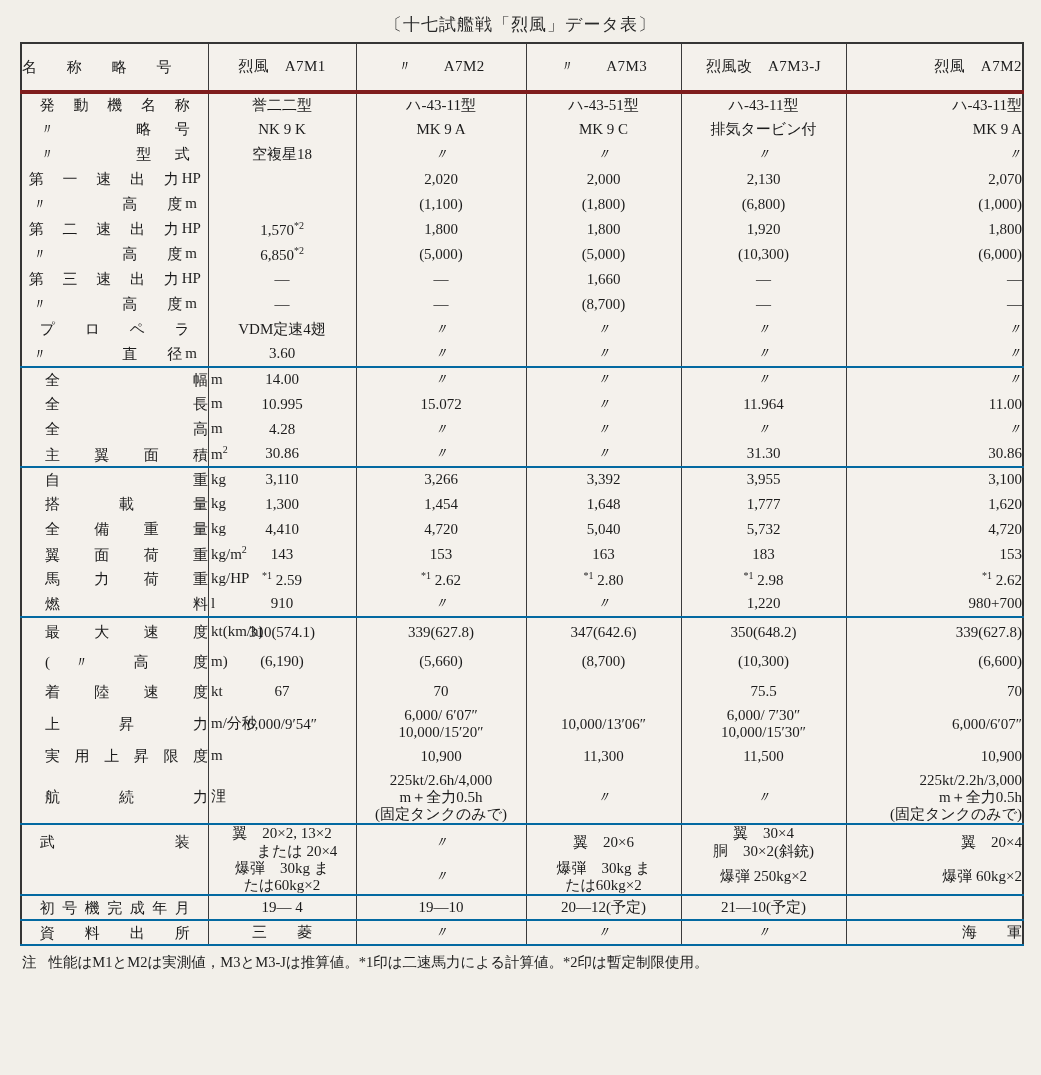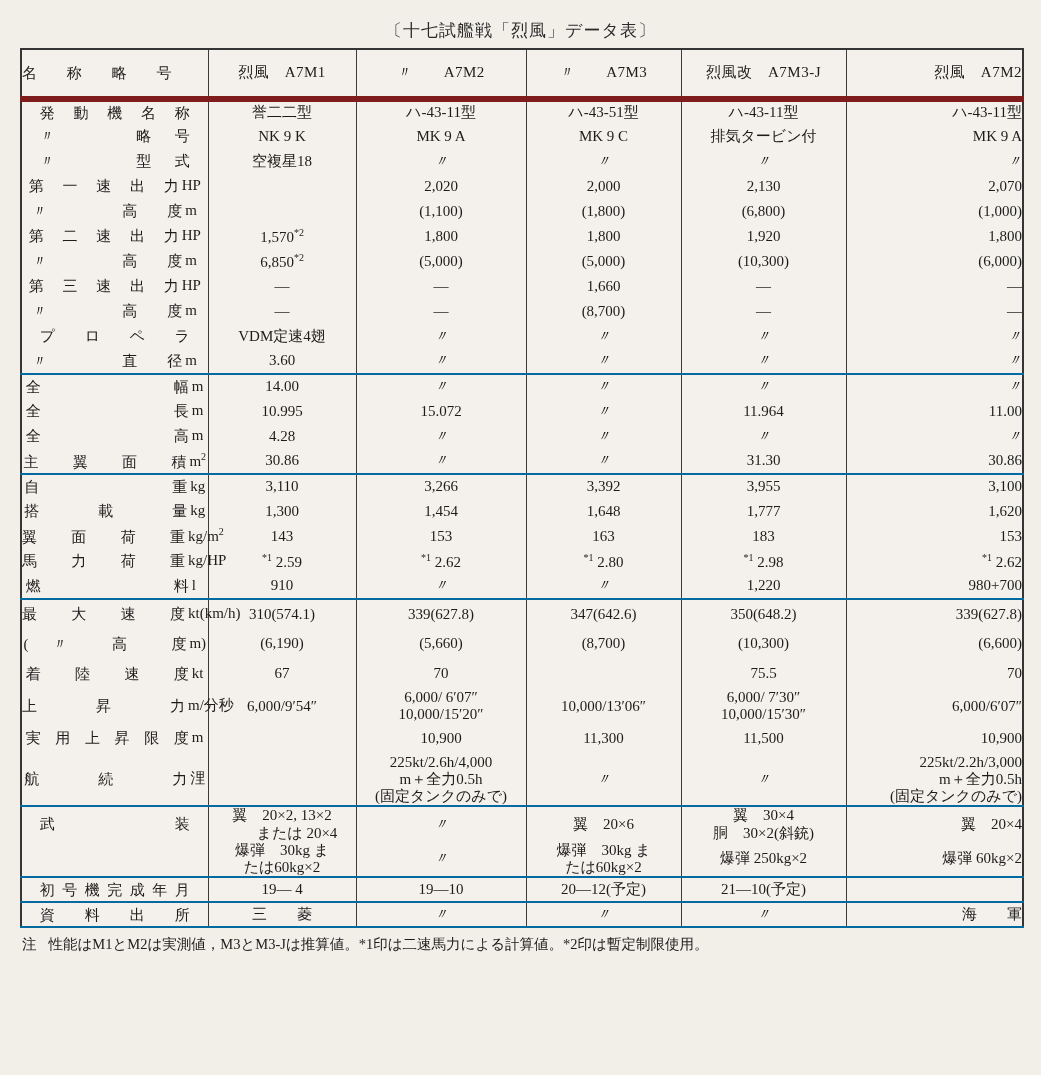--- a/index.html
+++ b/index.html
@@ -19,21 +19,21 @@
     position: relative;
     width: 1041px;
     height: 1075px;
     background: #f2efe9;
     box-sizing: border-box;
   }
   .title {
     text-align: center;
     font-size: 17px;
     letter-spacing: 1px;
-    padding-top: 19px;
+    padding-top: 13px;
     padding-bottom: 6px;
     color: #2a2a2a;
     white-space: nowrap;
   }
   table.datatable {
     border-collapse: collapse;
     table-layout: fixed;
     width: 1002px;
     margin-left: 20px;
     background: #f4f1ec;
@@ -48,21 +48,21 @@
     font-size: 15px;
     text-align: center;
     line-height: 1.15;
     color: #1c1c1c;
   }
   
   table.datatable td.first { border-left: 2px solid #353535; }
   table.datatable td.last  { border-right: 2px solid #353535; text-align: right; }
 
   tr.secend > td { border-bottom: 2px solid #0369a1; }
-  tr.headrow > td { border-bottom: 6px solid #7f1d1d; }
+  tr.headrow > td { border-bottom: 4px solid #7f1d1d; }
 
   
   td.lab {
     text-align: left;
     padding-left: 30px;
     padding-right: 14px;
     white-space: nowrap;
     font-size: 15px;
   }
   .spread {
@@ -71,20 +71,21 @@
     text-align: justify;
     text-align-last: justify;
     vertical-align: middle;
   }
   .spread2 {
     display: inline-block;
     width: 163px;
     text-align: justify;
     text-align-last: justify;
     vertical-align: middle;
+    margin-left: 23px;
   }
   .unit {
     display: inline-block;
     min-width: 12px;
     text-align: left;
     padding-left: 3px;
   }
   .hdcell { font-size: 16px; height: 46px; letter-spacing: 0.5px; }
   .hdlab  { text-align: center; }
   .rowh   { height: 25px; }
@@ -258,20 +259,28 @@
         </tr>
         <tr class="rowh">
           <td class="lab first"><span class="spread2">搭　　載　　量</span><span class="unit">kg</span></td>
           <td class="">1,300</td>
           <td class="">1,454</td>
           <td class="">1,648</td>
           <td class="">1,777</td>
           <td class="last">1,620</td>
         </tr>
         <tr class="rowh">
+          <td class="lab first"><span class="spread2">全 備 重 量</span><span class="unit">kg</span></td>
+          <td class="">4,410</td>
+          <td class="">4,720</td>
+          <td class="">5,040</td>
+          <td class="">5,732</td>
+          <td class="last">4,720</td>
+        </tr>
+        <tr class="rowh">
           <td class="lab first"><span class="spread2">翼 面 荷 重</span><span class="unit">kg/m<span class="sup">2</span></span></td>
           <td class="">143</td>
           <td class="">153</td>
           <td class="">163</td>
           <td class="">183</td>
           <td class="last">153</td>
         </tr>
         <tr class="rowh">
           <td class="lab first"><span class="spread2">馬 力 荷 重</span><span class="unit">kg/HP</span></td>
           <td class=""><span class="sup">*1</span> 2.59</td>

